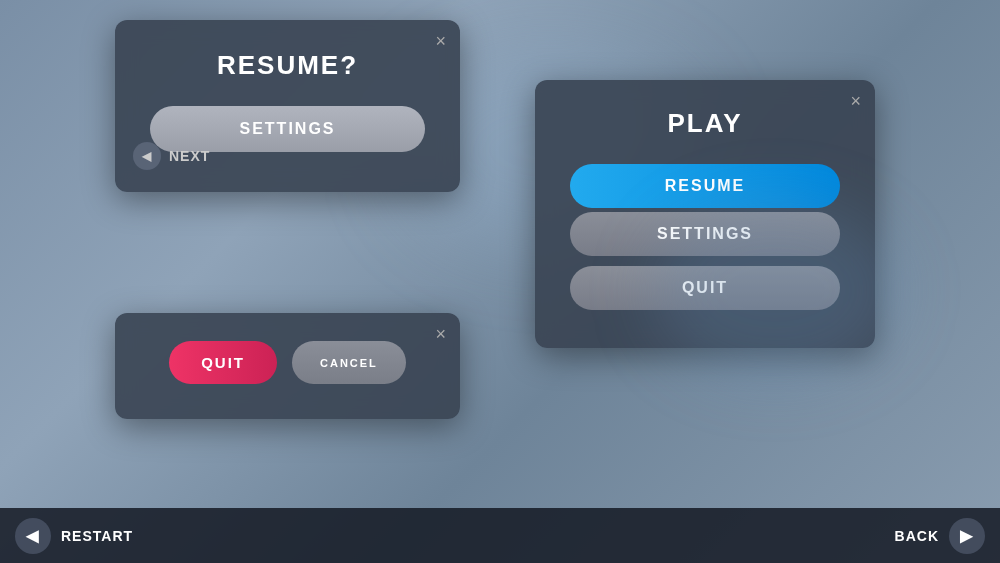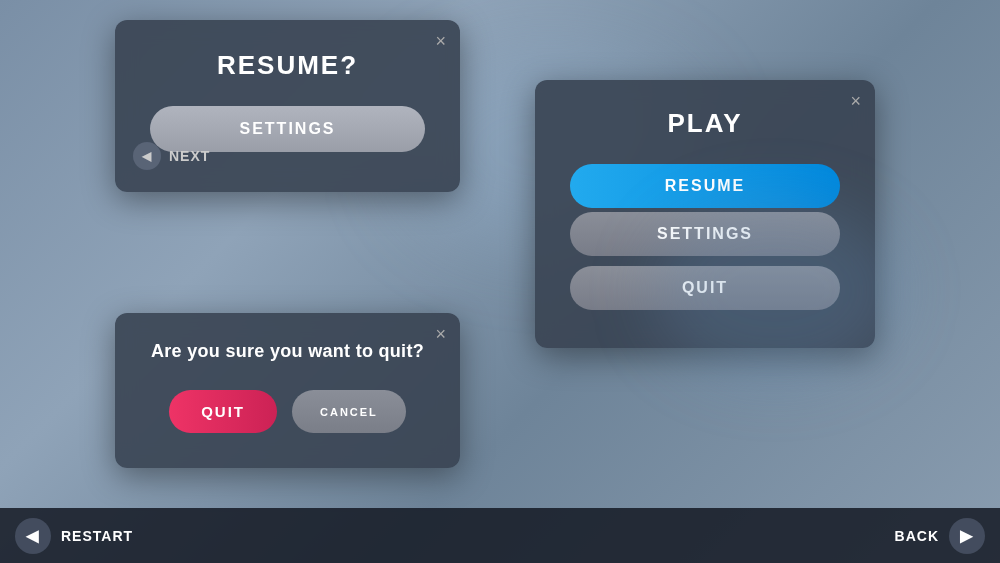--- a/index.html
+++ b/index.html
@@ -268,21 +268,20 @@
   <div class="modal-title">RESUME?</div>
   <button class="btn-settings">SETTINGS</button>
   <div class="back-btn">
     <div class="back-circle">◀</div>
     <span>NEXT</span>
   </div>
 </div>
 
 <div class="modal quit-modal">
   <span class="close-btn">×</span>
-  <div class="quit-question">Are you sure you want to quit?</div>
   <div class="quit-btns">
     <button class="btn-quit">QUIT</button>
     <button class="btn-cancel">CANCEL</button>
   </div>
 </div>
 
 <div class="modal pause-modal">
   <span class="close-btn">×</span>
   <div class="modal-title">PLAY</div>
   <button class="btn-resume">RESUME</button>

